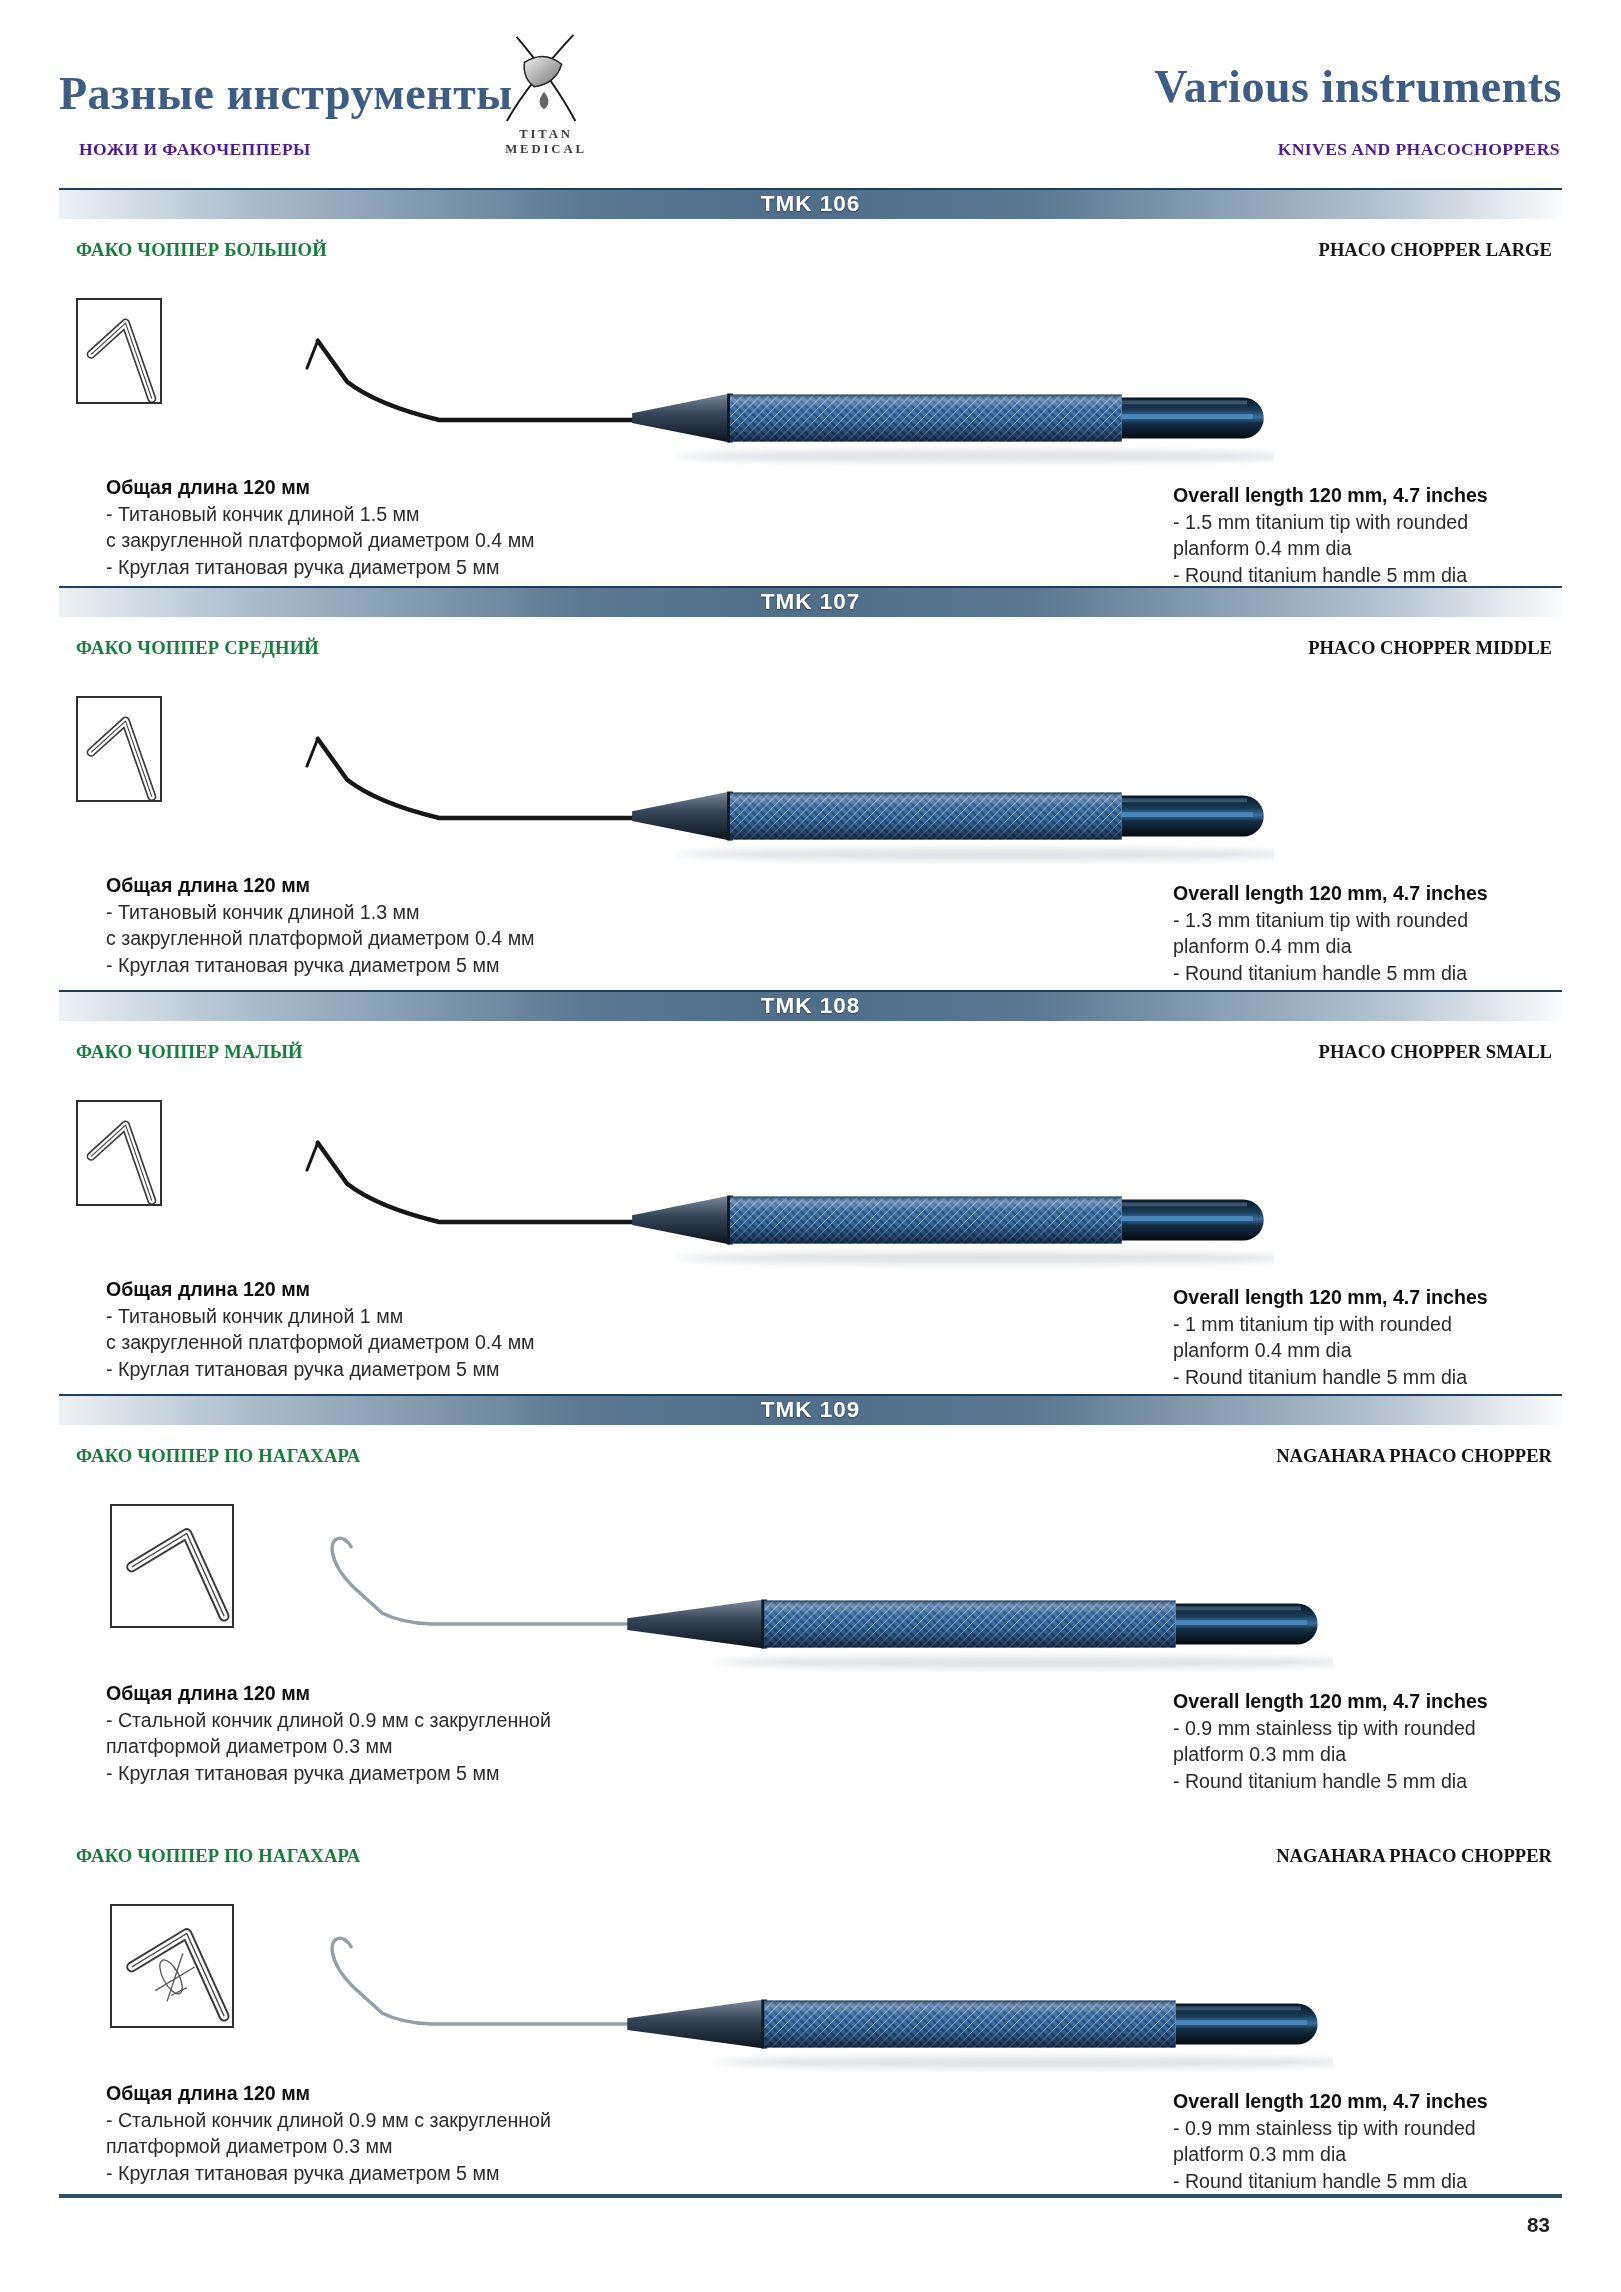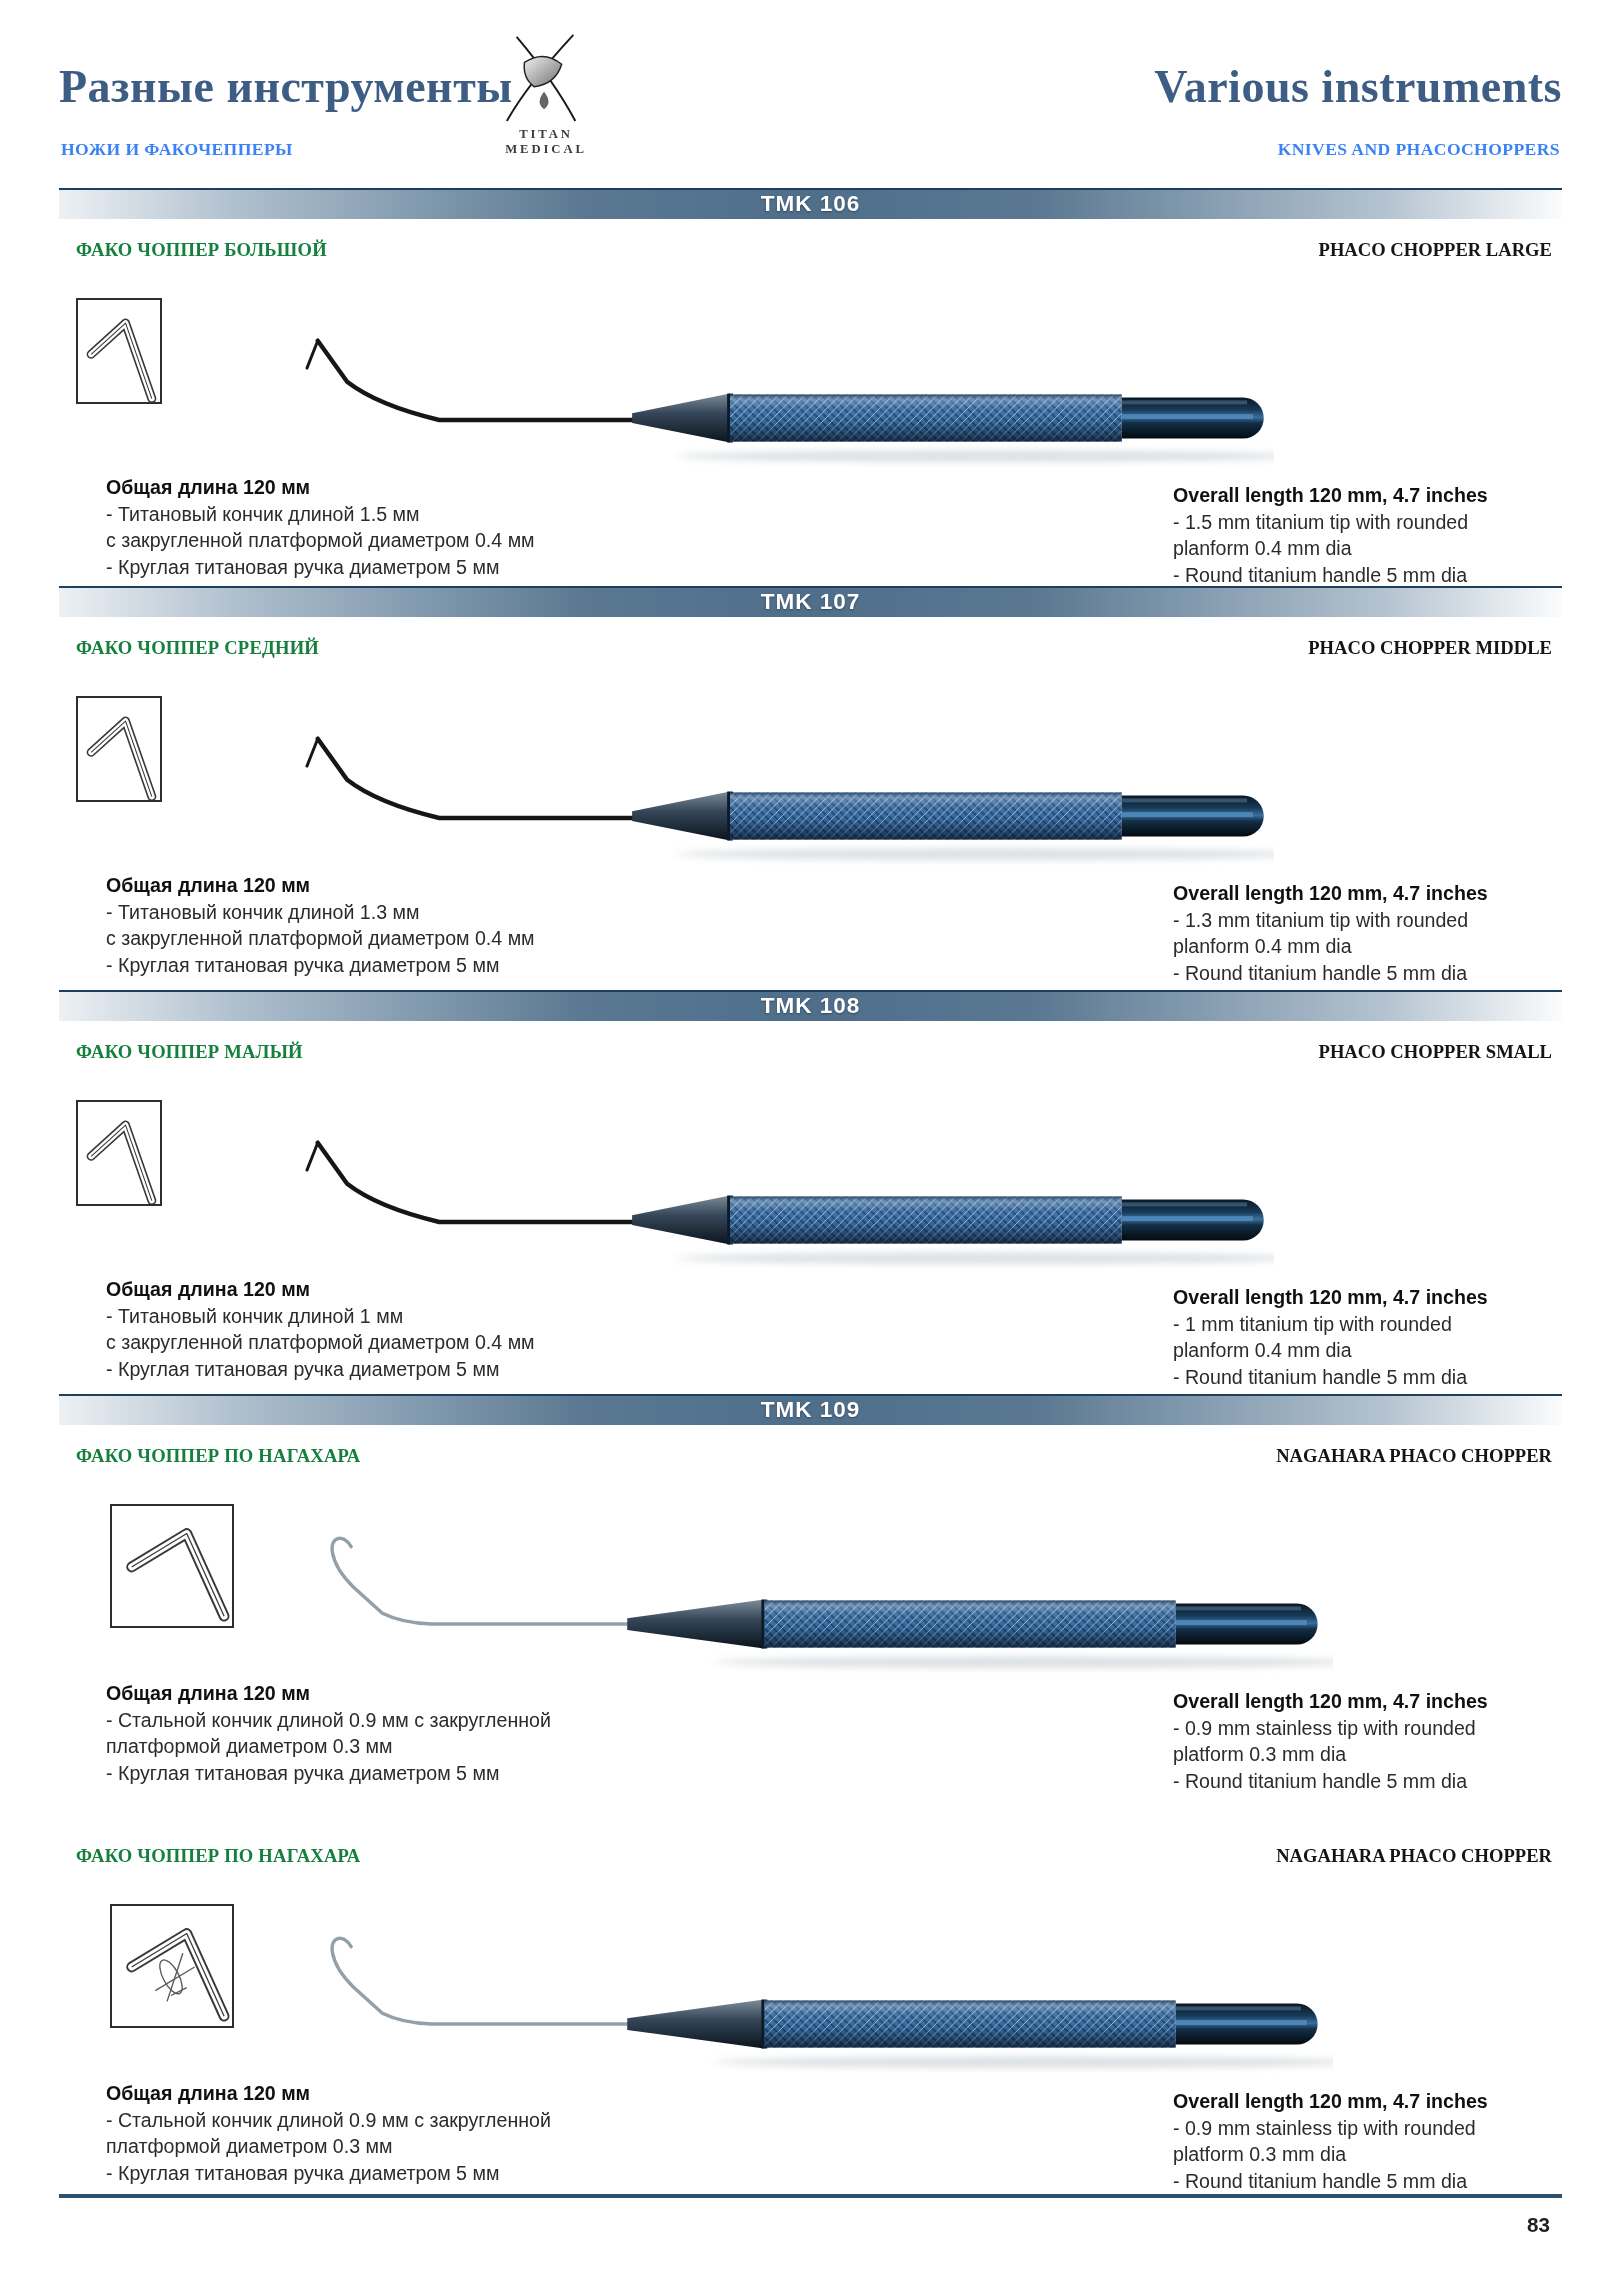--- a/index.html
+++ b/index.html
@@ -1,22 +1,22 @@
 <!DOCTYPE html>
 <html><head>
 <meta charset="utf-8">
 <style>
   html,body{margin:0;padding:0;background:#ffffff;}
   .page{position:relative;width:1621px;height:2293px;background:#fff;overflow:hidden;
         font-family:"Liberation Sans",sans-serif;}
   
   .title{position:absolute;font:700 46px/1.05 "Liberation Serif",serif;color:#3e5d84;letter-spacing:0.5px;}
-  .title-ru{left:59px;top:63px;}
+  .title-ru{left:59px;top:70px;}
   .title-en{right:59px;top:63px;text-align:left;}
-  .subtitle{position:absolute;font:700 17.6px "Liberation Serif",serif;color:#3b82f6;letter-spacing:0.4px;}
+  .subtitle{position:absolute;font:700 17.6px "Liberation Serif",serif;color:#4c1d95;letter-spacing:0.4px;margin-left:18px;}
   .subtitle-ru{left:61px;top:139px;}
   .subtitle-en{right:61px;top:139px;text-align:left;}
   .logo{position:absolute;left:486px;top:33px;width:120px;text-align:center;}
   .logo-text{font:700 12.7px/14.7px "Liberation Serif",serif;color:#3c3c3c;letter-spacing:2.9px;}
   
   .section{position:absolute;left:0;right:0;height:402px;}
   .tmk-bar{position:absolute;left:59px;right:59px;top:0;height:29px;
     border-top:2.9px solid #1d3e5c;
     background:linear-gradient(90deg,#edf1f4 0%,#aebfcd 12%,#5a7892 35%,#4e6e8a 50%,#5a7892 65%,#b3c2cf 88%,#fbfcfd 100%);
     color:#fff;text-align:center;font:700 22.5px/28px "Liberation Sans",sans-serif;

